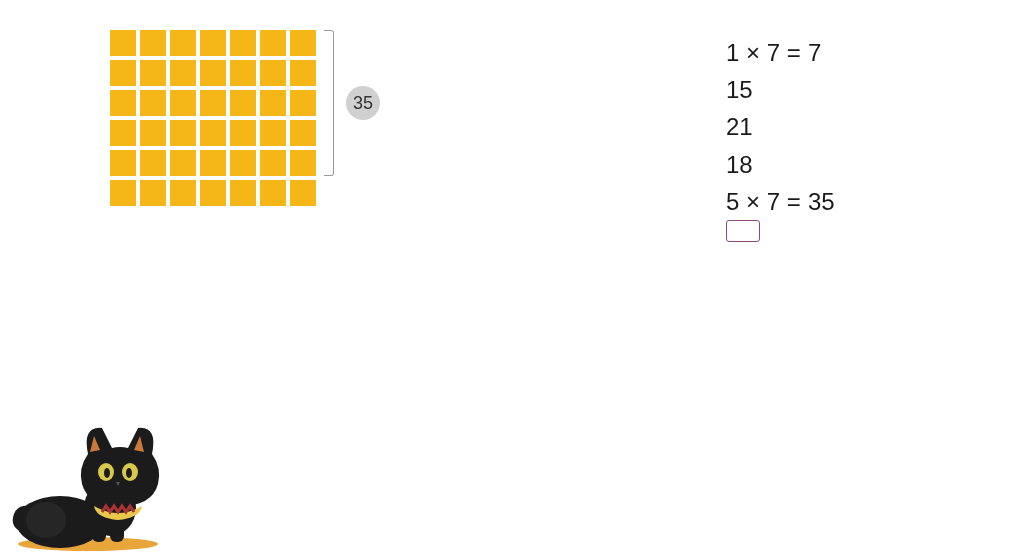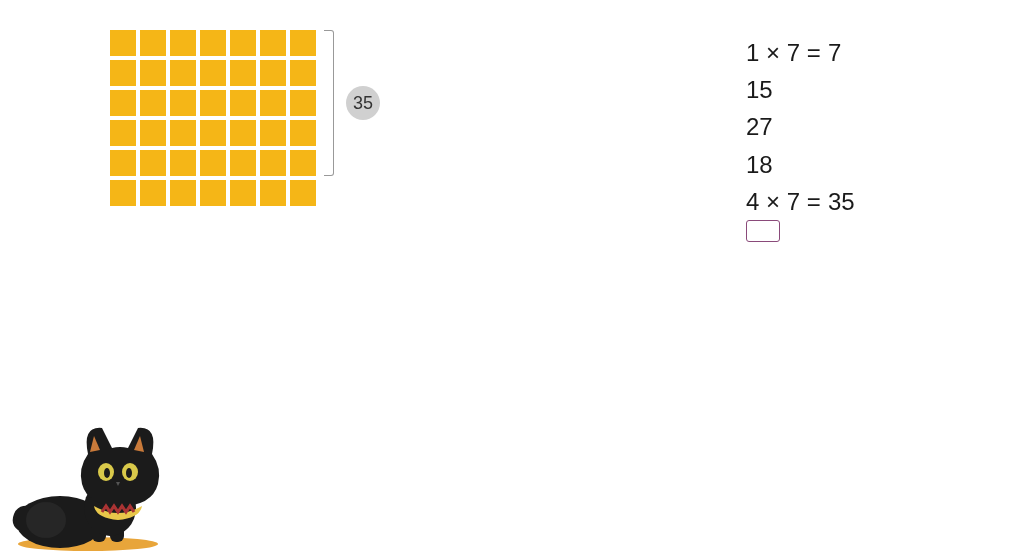--- a/index.html
+++ b/index.html
@@ -59,21 +59,20 @@
       top: 34px;
       font-size: 24px;
       color: #1a1a1a;
       line-height: 1.55;
     }
     .equation-row {
       display: flex;
       align-items: center;
       gap: 0.3em;
       white-space: nowrap;
-      margin-left: 20px;
     }
     .answer-box {
       display: inline-block;
       width: 34px;
       height: 22px;
       border: 1.5px solid #8a4a7a;
       border-radius: 3px;
       background: #fff;
       font-size: 18px;
       text-align: center;
@@ -142,27 +141,27 @@
 
 <div class="equations">
     <div class="equation-row">
       <span>1 × 7 =</span>
       <span>7</span>
     </div>
     <div class="equation-row">
       <span>15</span>
     </div>
     <div class="equation-row">
-      <span>27</span>
+      <span>21</span>
     </div>
     <div class="equation-row">
       <span>18</span>
     </div>
     <div class="equation-row">
-      <span>4 × 7 =</span>
+      <span>5 × 7 =</span>
       <span>35</span>
     </div>
     <div class="equation-row">
       <input class="answer-box" type="text" style="">
     </div>
   </div>
 
 <div class="mascot">
   <svg viewBox="0 0 160 130" width="160" height="130">
 

